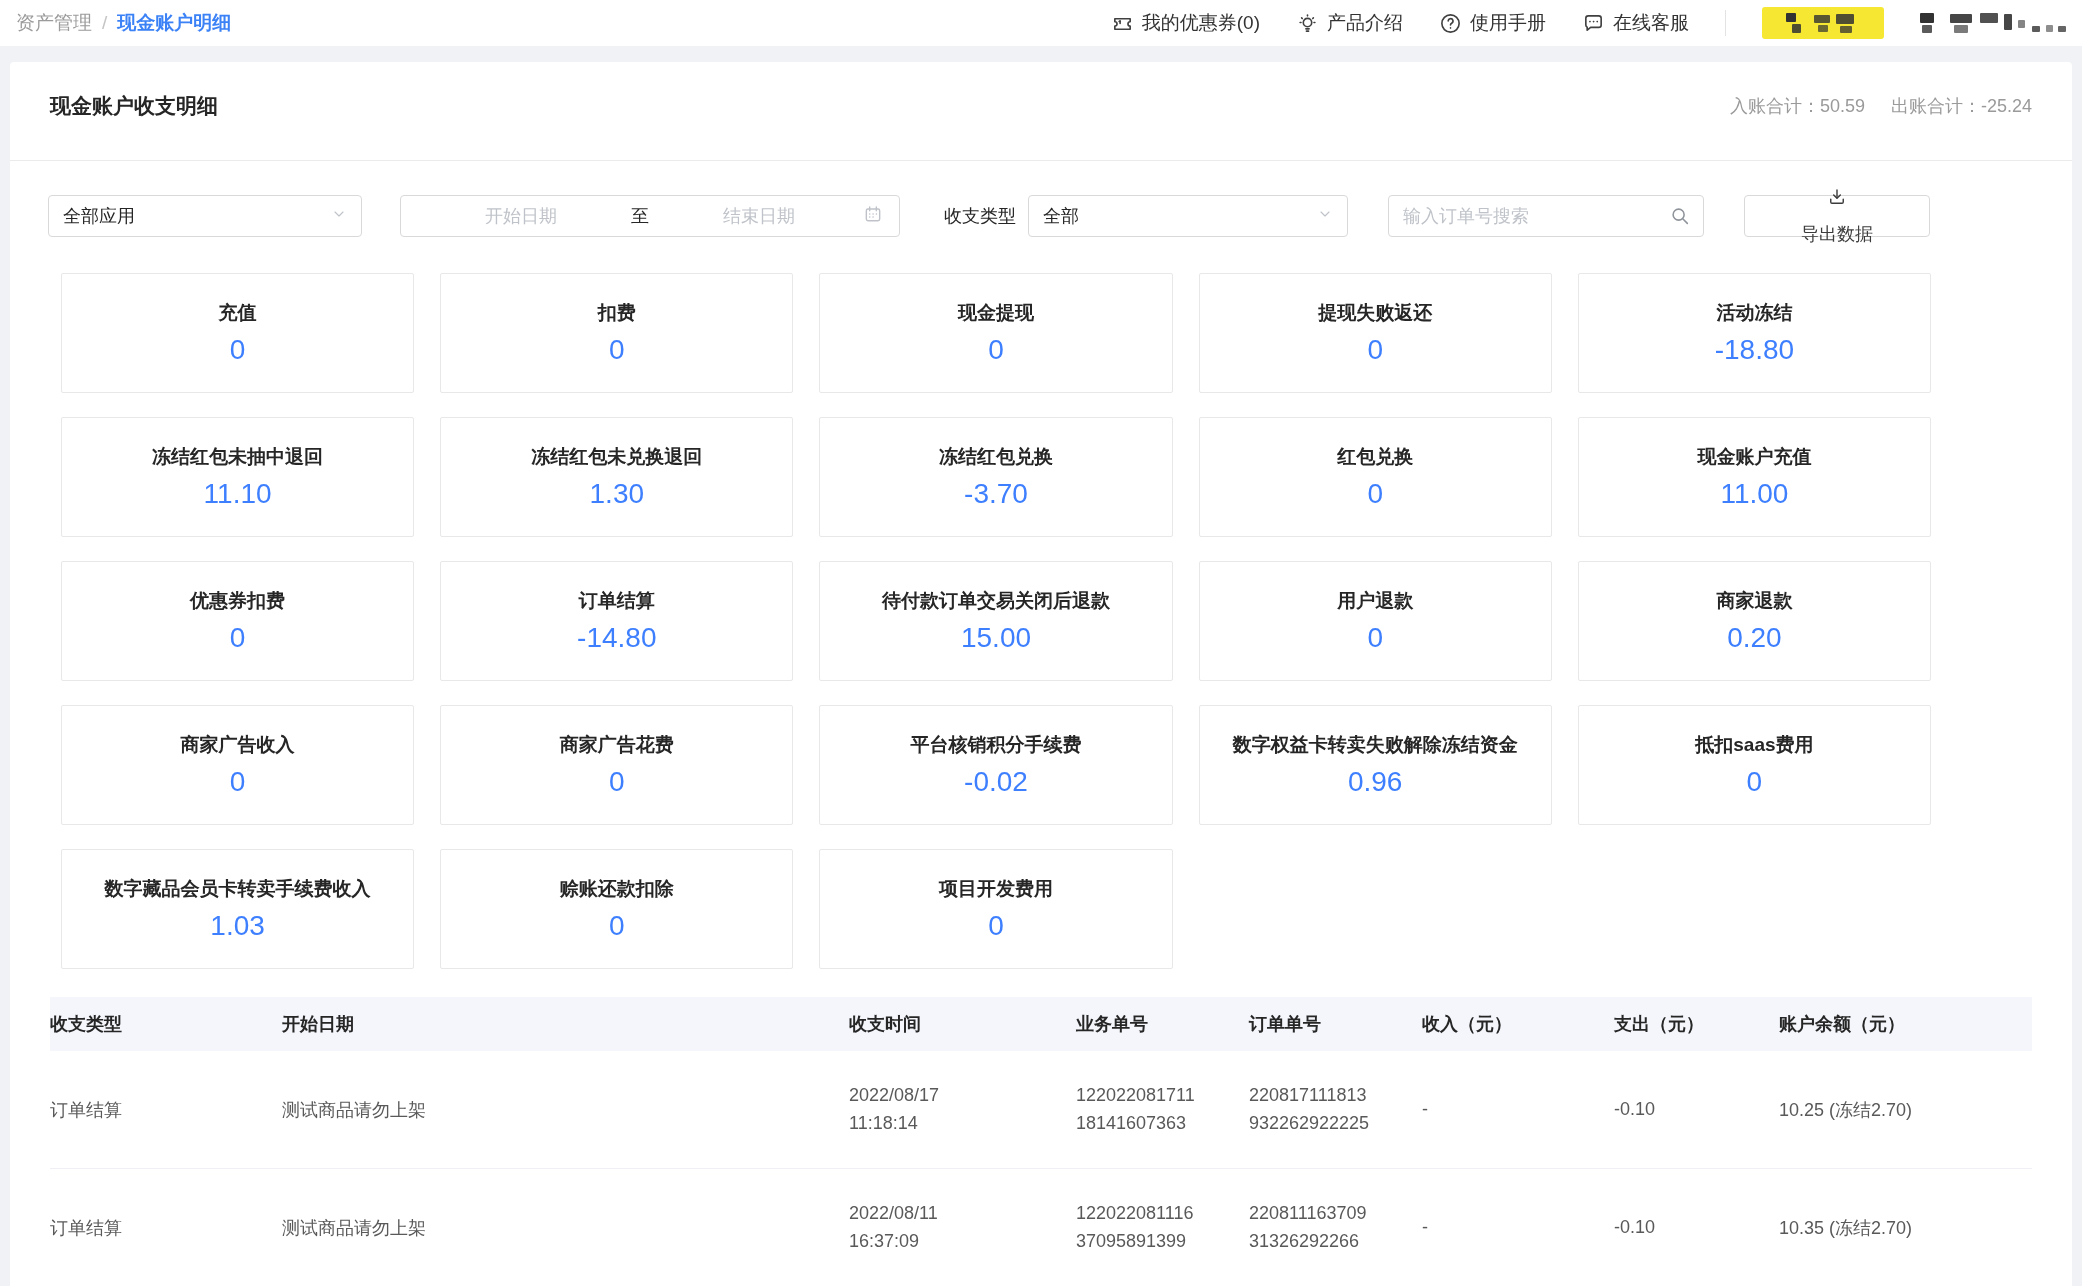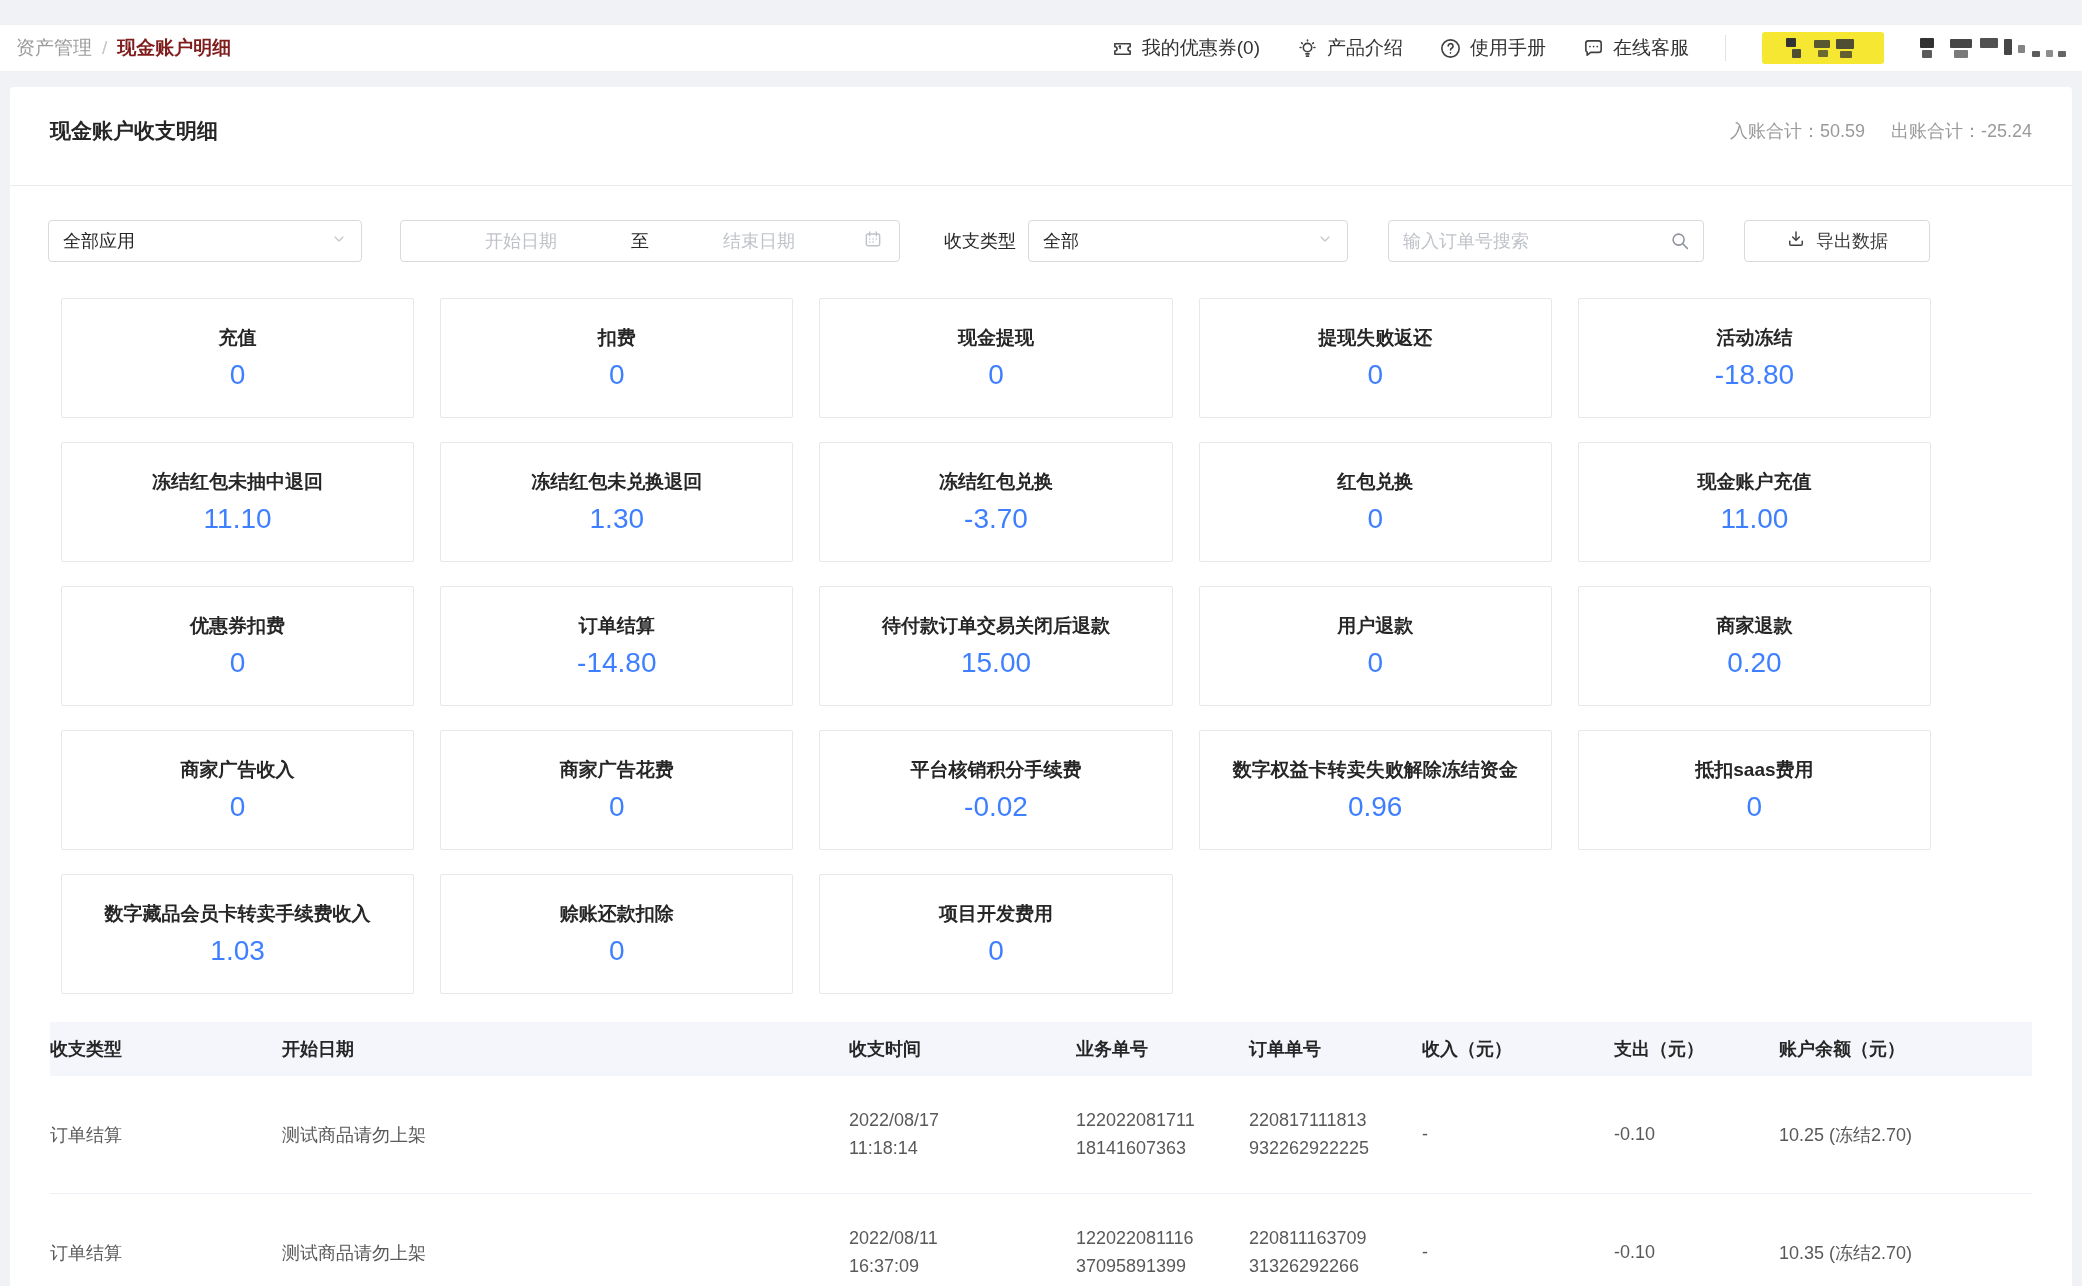--- a/index.html
+++ b/index.html
@@ -1,25 +1,25 @@
 <!DOCTYPE html>
 <html><head>
 <meta charset="utf-8">
 <style>
   * { margin:0; padding:0; box-sizing:border-box; }
   html,body { width:2082px; height:1286px; overflow:hidden; background:#f0f2f5;
     font-family:"Liberation Sans", sans-serif; color:#262626; }
 
   
   .topbar { height:46px; background:#fff; display:flex; align-items:center;
-    justify-content:space-between; padding:0 12px 0 16px;margin-top:25px; }
+    justify-content:space-between; padding:0 12px 0 16px; }
   .breadcrumb { display:flex; align-items:center; font-size:19px; gap:10px; }
   .bc-parent { color:#9b9b9b; cursor:pointer; }
   .bc-sep { color:#c4c4c4; }
-  .bc-current { color:#7f1d1d; font-weight:700; }
+  .bc-current { color:#3b82f6; font-weight:700; }
   .topbar-right { display:flex; align-items:center; gap:36px; font-size:19px; color:#333; }
   .tb-item { display:flex; align-items:center; gap:8px; cursor:pointer; white-space:nowrap; }
   .tb-item svg { display:block; }
   .tb-divider { width:1px; height:26px; background:#e3e3e3; }
   .logo-badge { width:122px; height:32px; background:#f6e832; border-radius:3px;
     position:relative; overflow:hidden; }
   .logo-badge i, .brand-name i { position:absolute; background:#323232; border-radius:1px; }
   .logo-badge i:nth-child(1){left:24px;top:6px;width:10px;height:9px;}
   .logo-badge i:nth-child(2){left:30px;top:17px;width:9px;height:9px;opacity:.85;}
   .logo-badge i:nth-child(3){left:52px;top:8px;width:16px;height:8px;opacity:.8;}
@@ -55,21 +55,21 @@
   .date-to { color:#262626; padding:0 6px; }
   .type-label { margin-left:44px; color:#262626; }
   .select-type { width:320px; margin-left:12px; padding:0 14px; justify-content:space-between; cursor:pointer; }
   .search-wrap { position:relative; margin-left:40px; }
   .search-input { width:316px; height:42px; border:1px solid #d9d9d9; border-radius:4px;
     padding:0 44px 0 14px; font-size:18px; font-family:inherit; color:#262626; outline:none; }
   .search-input::placeholder { color:#bfc3c9; }
   .search-icon { position:absolute; right:13px; top:10px; cursor:pointer; }
   .export-btn { margin-left:40px; width:186px; height:42px; border:1px solid #d9d9d9;
     border-radius:4px; background:#fff; display:flex; align-items:center; justify-content:center;
-    gap:10px; font-size:18px; color:#3c3c3c; cursor:pointer; font-family:inherit; }
+    gap:10px; font-size:18px; color:#3c3c3c; cursor:pointer; font-family:inherit;flex-direction:column; }
 
   
   .stats-grid { margin:36px 0 0 51px; width:1870px; display:grid;
     grid-template-columns:repeat(5, 1fr); column-gap:26px; row-gap:24px; }
   .stat-card { height:120px; border:1px solid #e8e8e8; border-radius:2px; background:#fff;
     display:flex; flex-direction:column; align-items:center; justify-content:center;
     padding:10px 22px; }
   .stat-label { font-size:19px; font-weight:700; color:#262626; line-height:1.32; }
   .stat-value { font-size:28px; color:#3D7FFF; margin-top:9px; }
 

